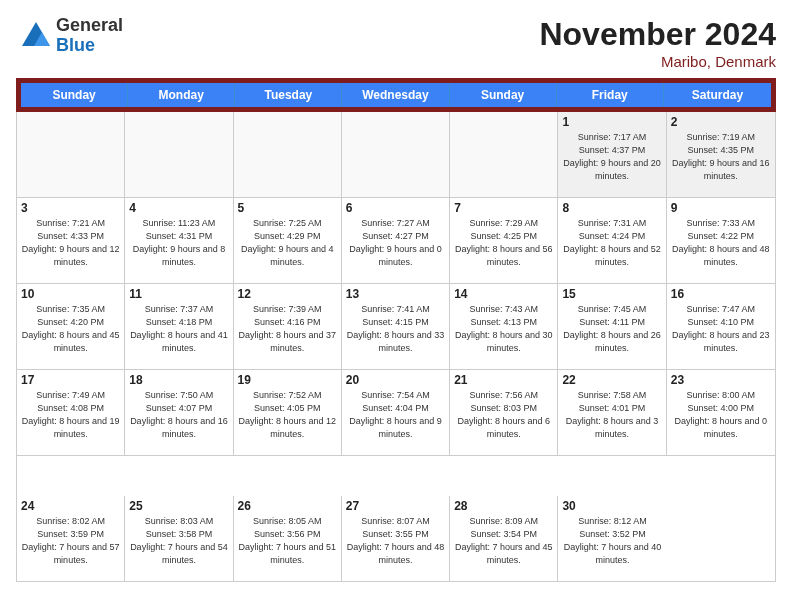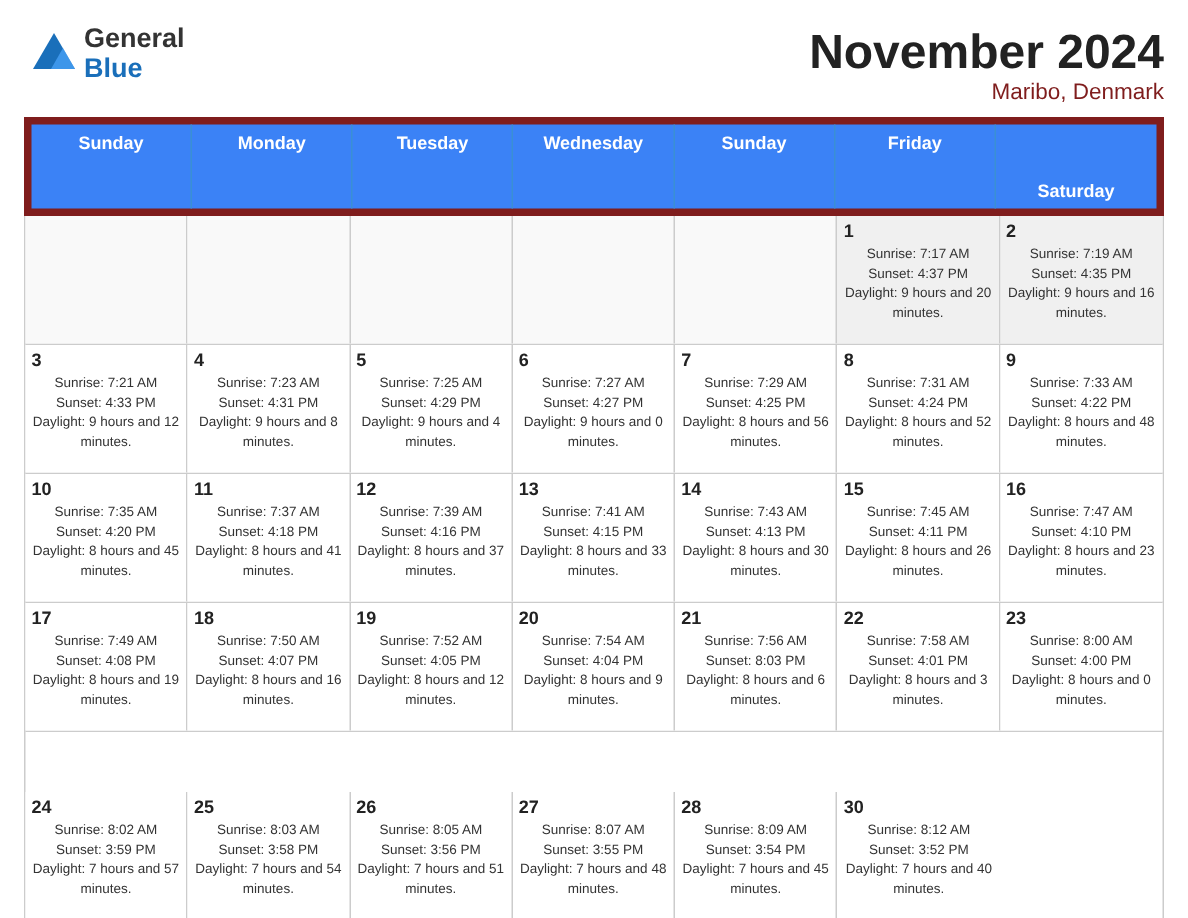--- a/index.html
+++ b/index.html
@@ -71,21 +71,21 @@
       border: 5px solid #7f1d1d;
     }
     .cal-header-cell {
       color: #fff;
       font-weight: bold;
       font-size: 12px;
       padding: 5px 4px;
       text-align: center;
       border-right: 1px solid #3a8fd4;
     }
-    .cal-header-cell:last-child { border-right: none; margin-top: 32px; }
+    .cal-header-cell:last-child { border-right: none; }
     .cal-body {
       flex: 1;
       display: flex;
       flex-direction: column;
       border-left: 1px solid #ccc;
       border-right: 1px solid #ccc;
       border-bottom: 1px solid #ccc;
     }
     .cal-row {
       display: grid;
@@ -175,21 +175,21 @@
         <div class="cal-row">
           <div class="cal-cell">
             <div class="day-num">3</div>
             <div class="cell-info">Sunrise: 7:21 AM
 Sunset: 4:33 PM
 Daylight: 9 hours
 and 12 minutes.</div>
           </div>
           <div class="cal-cell">
             <div class="day-num">4</div>
-            <div class="cell-info">Sunrise: 7:23 AM
+            <div class="cell-info">Sunrise: 11:23 AM
 Sunset: 4:31 PM
 Daylight: 9 hours
 and 8 minutes.</div>
           </div>
           <div class="cal-cell">
             <div class="day-num">5</div>
             <div class="cell-info">Sunrise: 7:25 AM
 Sunset: 4:29 PM
 Daylight: 9 hours
 and 4 minutes.</div>

